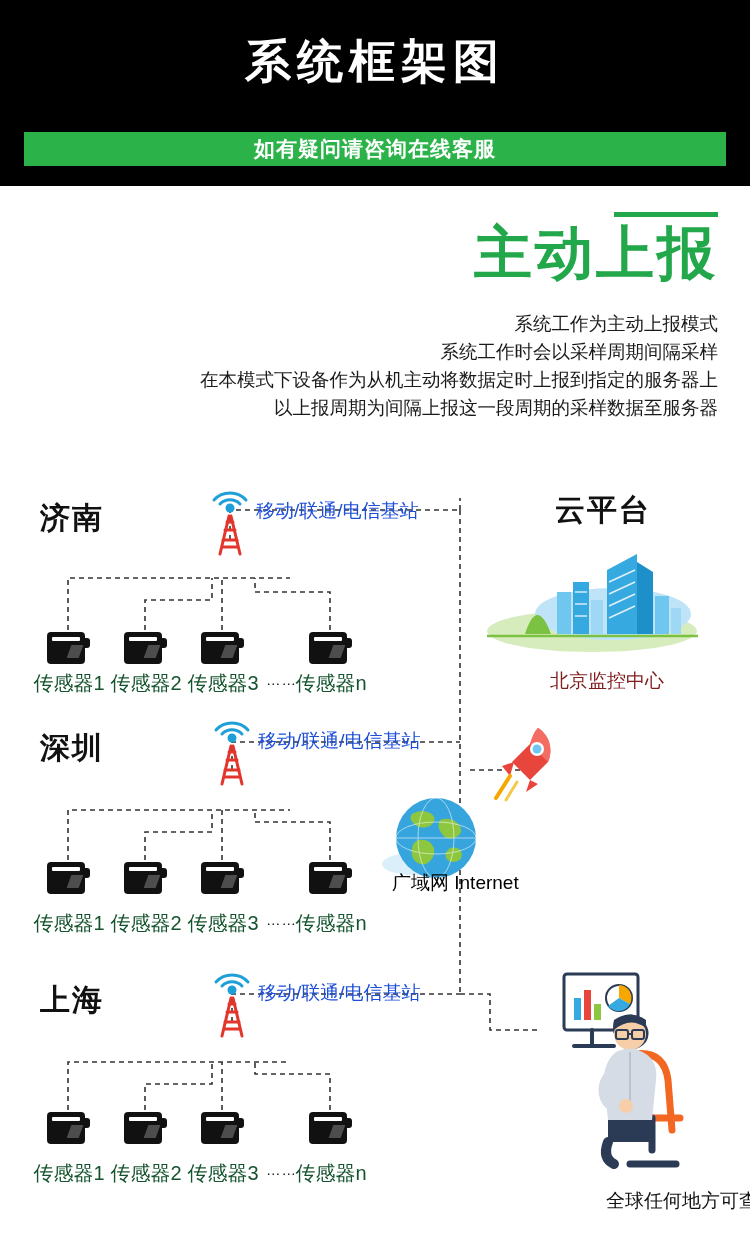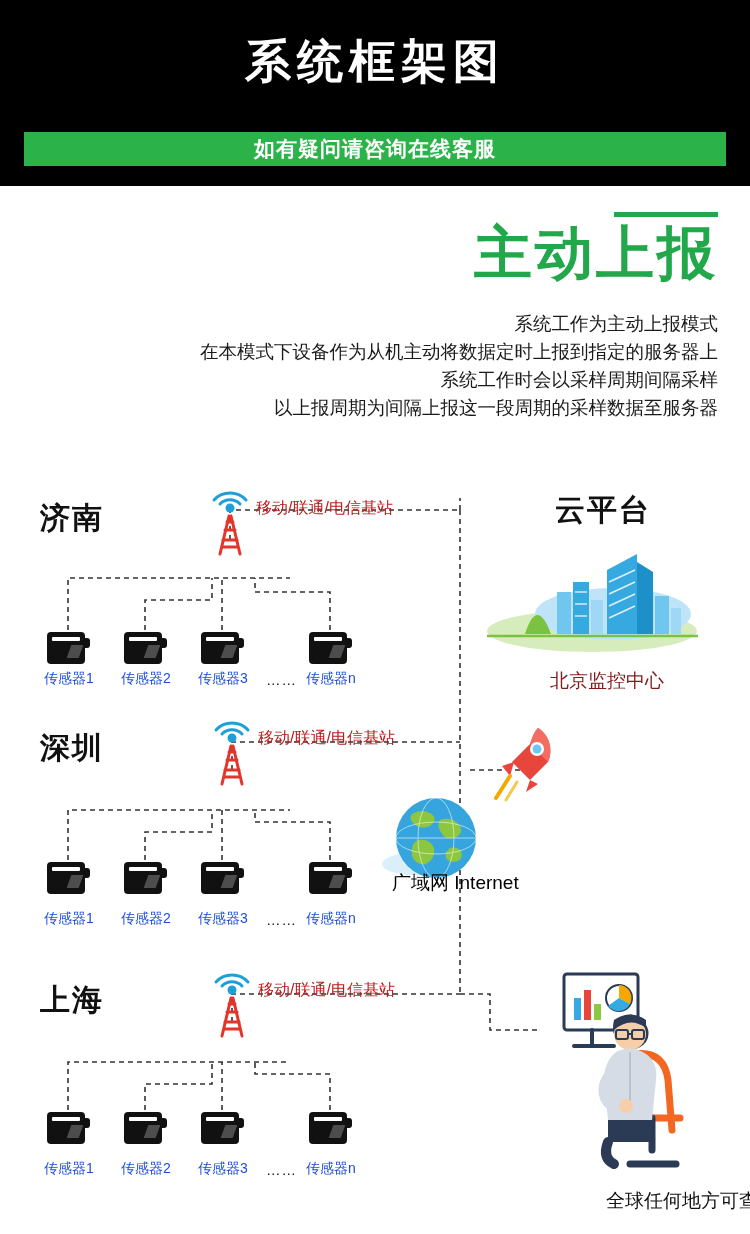--- a/index.html
+++ b/index.html
@@ -127,28 +127,28 @@
 
   .city-label {
     position: absolute;
     font-size: 30px;
     font-weight: bold;
     color: #111111;
     letter-spacing: 2px;
   }
   .bs-label {
     position: absolute;
-    font-size: 16px;
-    color: #b91c1c;
+    font-size: 19px;
+    color: #1d4ed8;
     white-space: nowrap;
   }
   .sensor-label {
     position: absolute;
-    font-size: 14px;
-    color: #1d4ed8;
+    font-size: 20px;
+    color: #14532d;
     white-space: nowrap;
     text-align: center;
   }
   .dots-label {
     position: absolute;
     font-size: 14.5px;
     color: #111111;
     letter-spacing: 1px;
   }
   .cloud-title {
@@ -220,22 +220,22 @@
   <div class="header-bar-right"></div>
   <div class="header-title">系统框架图</div>
   <div class="header-sub">如有疑问请咨询在线客服</div>
 </div>
 
 <div class="section-wrap">
   <div class="section-underline"></div>
   <div class="section-title">主动上报</div>
   <div class="section-desc">
     <div>系统工作为主动上报模式</div>
+    <div>系统工作时会以采样周期间隔采样</div>
     <div>在本模式下设备作为从机主动将数据定时上报到指定的服务器上</div>
-    <div>系统工作时会以采样周期间隔采样</div>
     <div>以上报周期为间隔上报这一段周期的采样数据至服务器</div>
   </div>
 </div>
 
 <div class="diagram">
 
   <svg class="svg-layer" width="750" height="764" viewBox="0 0 750 764">
     <g fill="none" stroke="#333333" stroke-width="1.6" stroke-dasharray="5,4">
 
       <path d="M68 160 L68 108 L290 108"></path>

